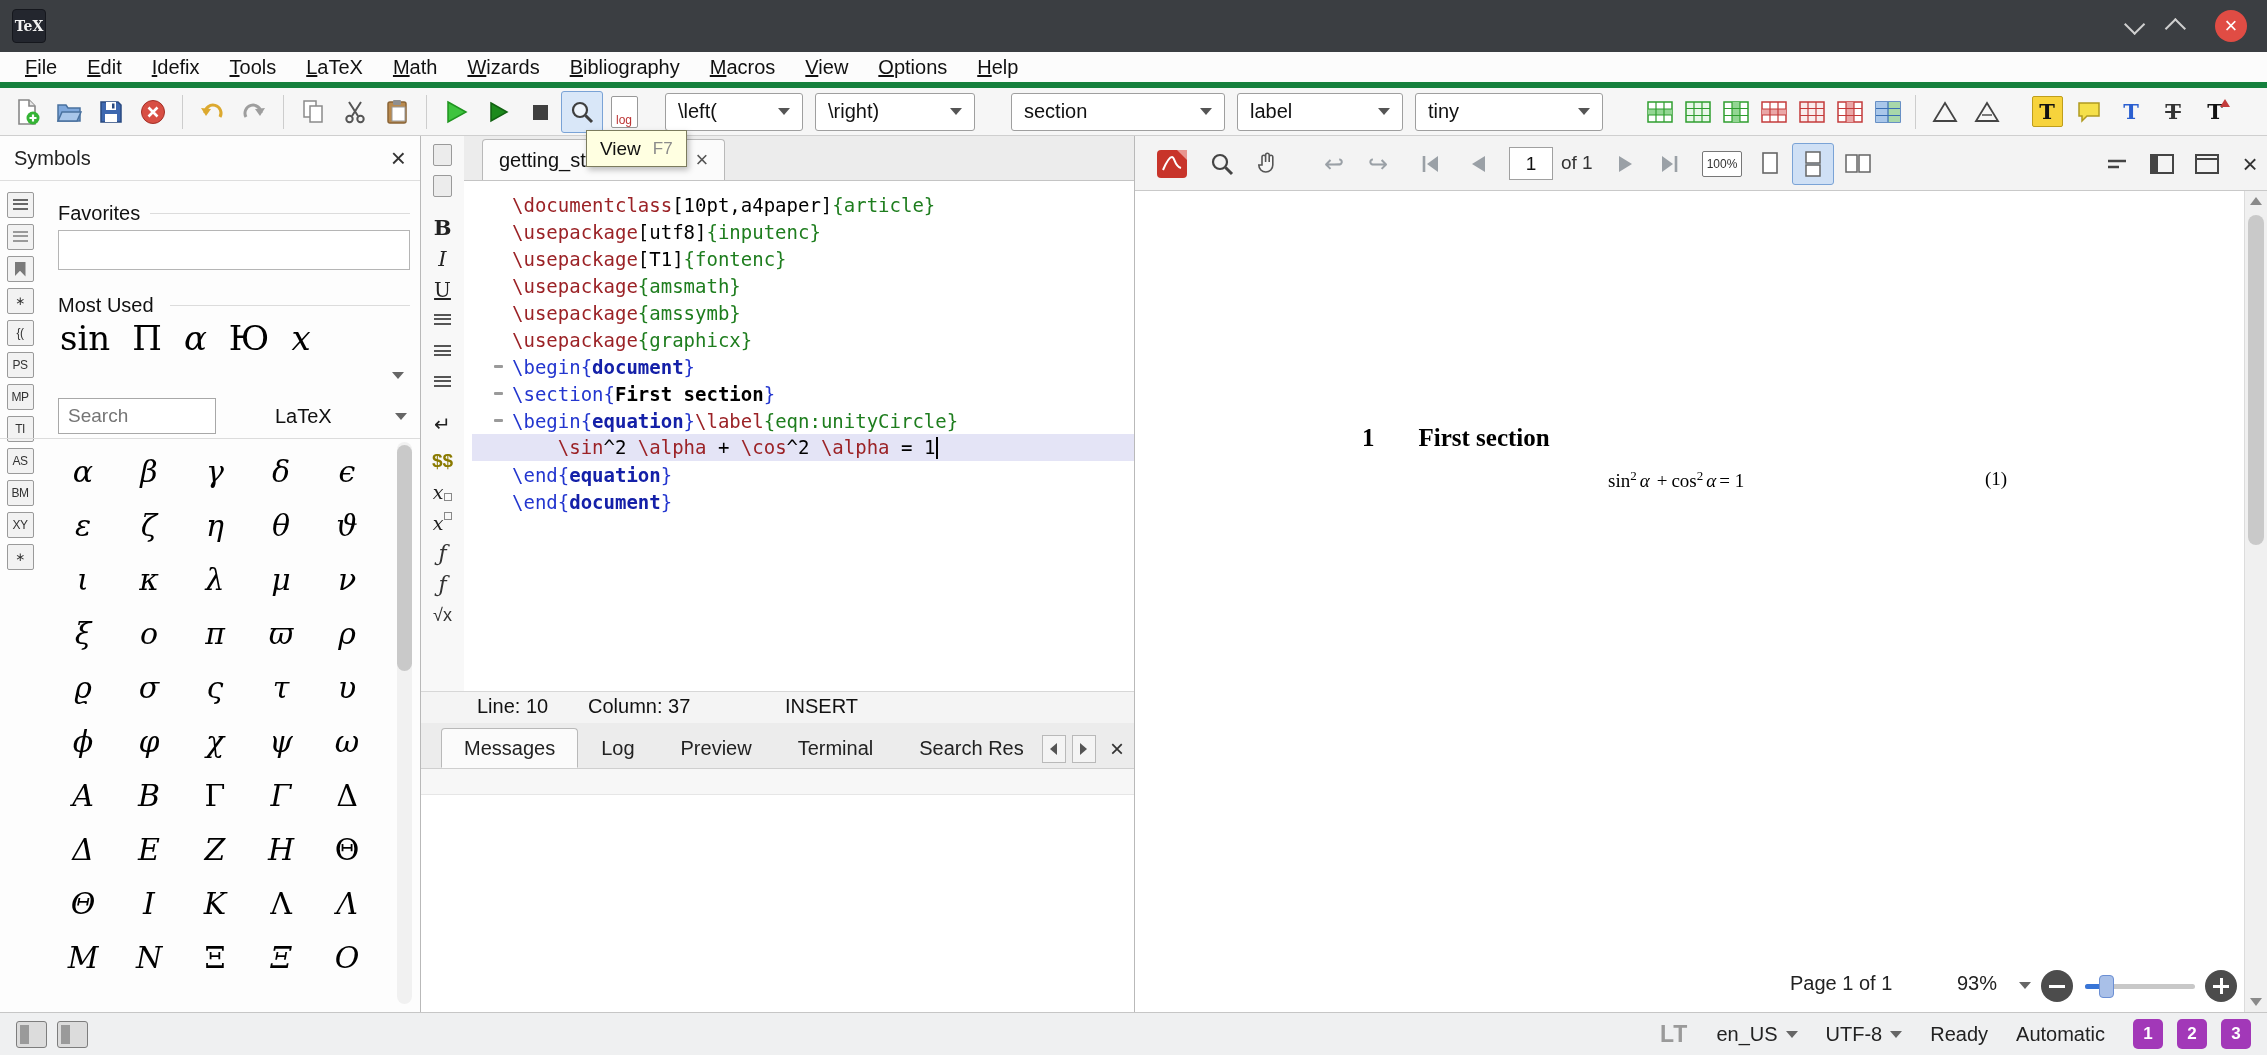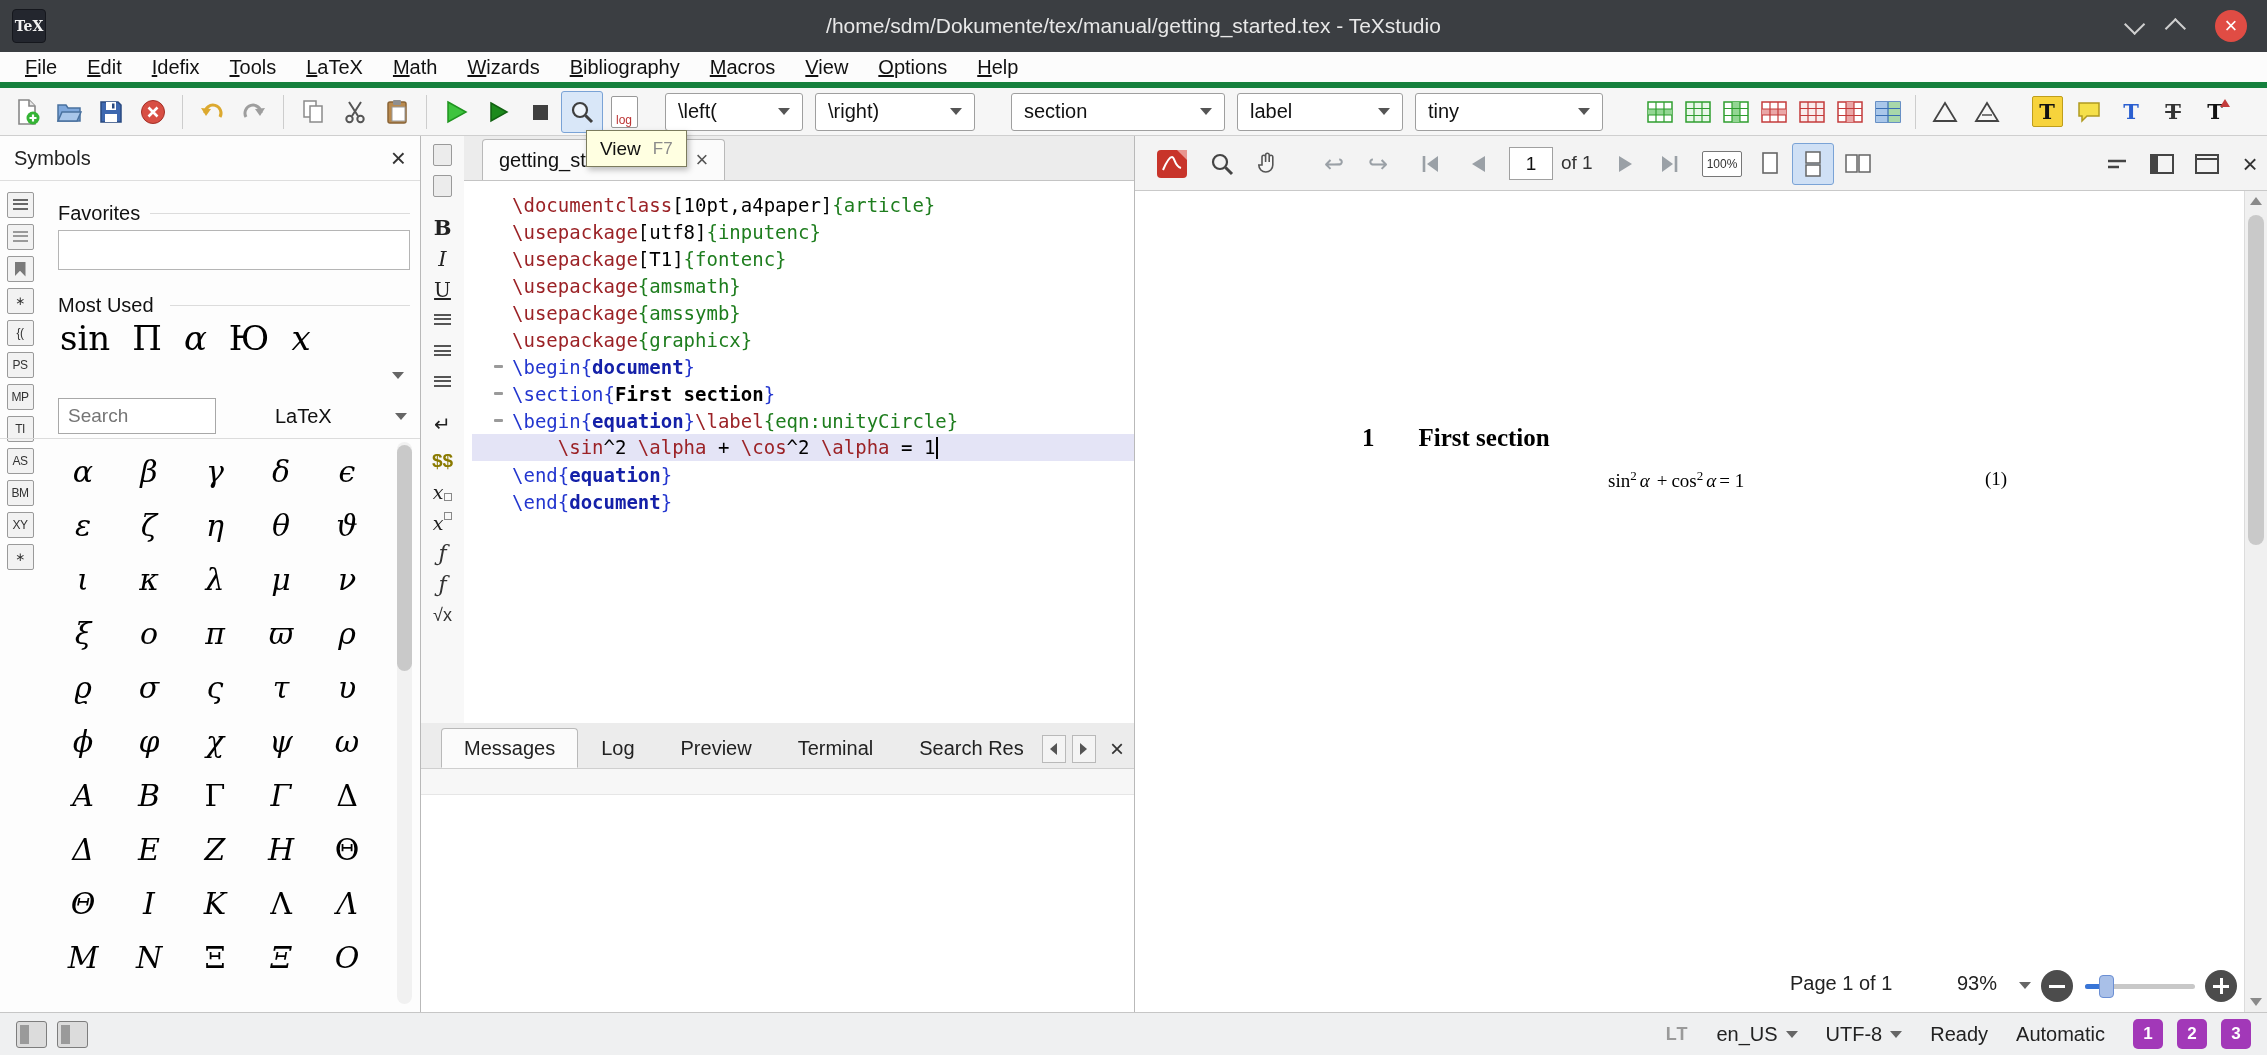--- a/index.html
+++ b/index.html
@@ -148,31 +148,30 @@
 #pdf-scroll-down{bottom:6px;border-top:8px solid #8a8a8a}
 #pdf-scroll-thumb{position:absolute;left:3px;top:24px;width:16px;height:330px;background:#c9c9c9;border-radius:8px}
 
 
 #statusbar{position:absolute;left:0;right:0;bottom:0;height:43px;background:#eff0f1;border-top:1px solid #c6c6c6;display:flex;align-items:center;padding:0 16px;font-size:20px;color:#222}
 #statusbar-left{display:flex;gap:10px}
 .panel-toggle{width:31px;height:27px;border:1px solid #7d7d7d;background:#dcdcdc;border-radius:3px;position:relative}
 .panel-toggle::before{content:"";position:absolute;left:3px;top:3px;bottom:3px;width:9px;background:#9a9a9a}
 #statusbar-right{margin-left:auto;display:flex;align-items:center;gap:28px}
 .sb-item{display:flex;align-items:center;gap:8px}
-#sb-lt{font-weight:bold;color:#9a9a9a;font-size:18px;letter-spacing:1px}
+#sb-lt{font-weight:bold;color:#9a9a9a;font-size:23px;letter-spacing:1px}
 .badge{width:30px;height:30px;border-radius:5px;background:#a238b8;color:#fff;font-weight:bold;font-size:17px;display:flex;align-items:center;justify-content:center}
 </style>
 </head>
 <body>
 
 <div id="app">
 
   <div id="titlebar">
     <div id="title-logo">TeX</div>
-    <div id="title-text">/home/sdm/Dokumente/tex/manual/getting_started.tex - TeXstudio</div>
     <div id="title-controls">
       <span class="chev down"></span>
       <span class="chev up"></span>
       <span id="win-close">×</span>
     </div>
   </div>
 
   <div id="menubar">
     <div id="menu-items"><div class="menu-item">File</div><div class="menu-item">Edit</div><div class="menu-item">Idefix</div><div class="menu-item">Tools</div><div class="menu-item">LaTeX</div><div class="menu-item">Math</div><div class="menu-item">Wizards</div><div class="menu-item">Bibliography</div><div class="menu-item">Macros</div><div class="menu-item">View</div><div class="menu-item">Options</div><div class="menu-item">Help</div></div>
   </div>
@@ -541,20 +540,25 @@
           <div class="code-line">
             <div class="gutter"></div>
             <div class="line-text"><span class="tk-kw">\end{</span><span class="tk-env">equation</span><span class="tk-kw">}</span></div>
           </div>
           <div class="code-line">
             <div class="gutter"></div>
             <div class="line-text"><span class="tk-kw">\end{</span><span class="tk-env">document</span><span class="tk-kw">}</span></div>
           </div>
         </div>
     </div>
+    <div id="editor-statusline">
+      <span class="esl-line">Line: 10</span>
+      <span class="esl-col">Column: 37</span>
+      <span class="esl-mode">INSERT</span>
+    </div>
     <div id="bottom-panel">
       <div id="bottom-tabs">
           <div class="btab active">Messages</div>
           <div class="btab">Log</div>
           <div class="btab">Preview</div>
           <div class="btab">Terminal</div>
           <div class="btab">Search Res</div>
         </div>
       <div id="bottom-tab-tools" style="position:absolute;right:10px;top:6px">
         <div class="mini-btn">

